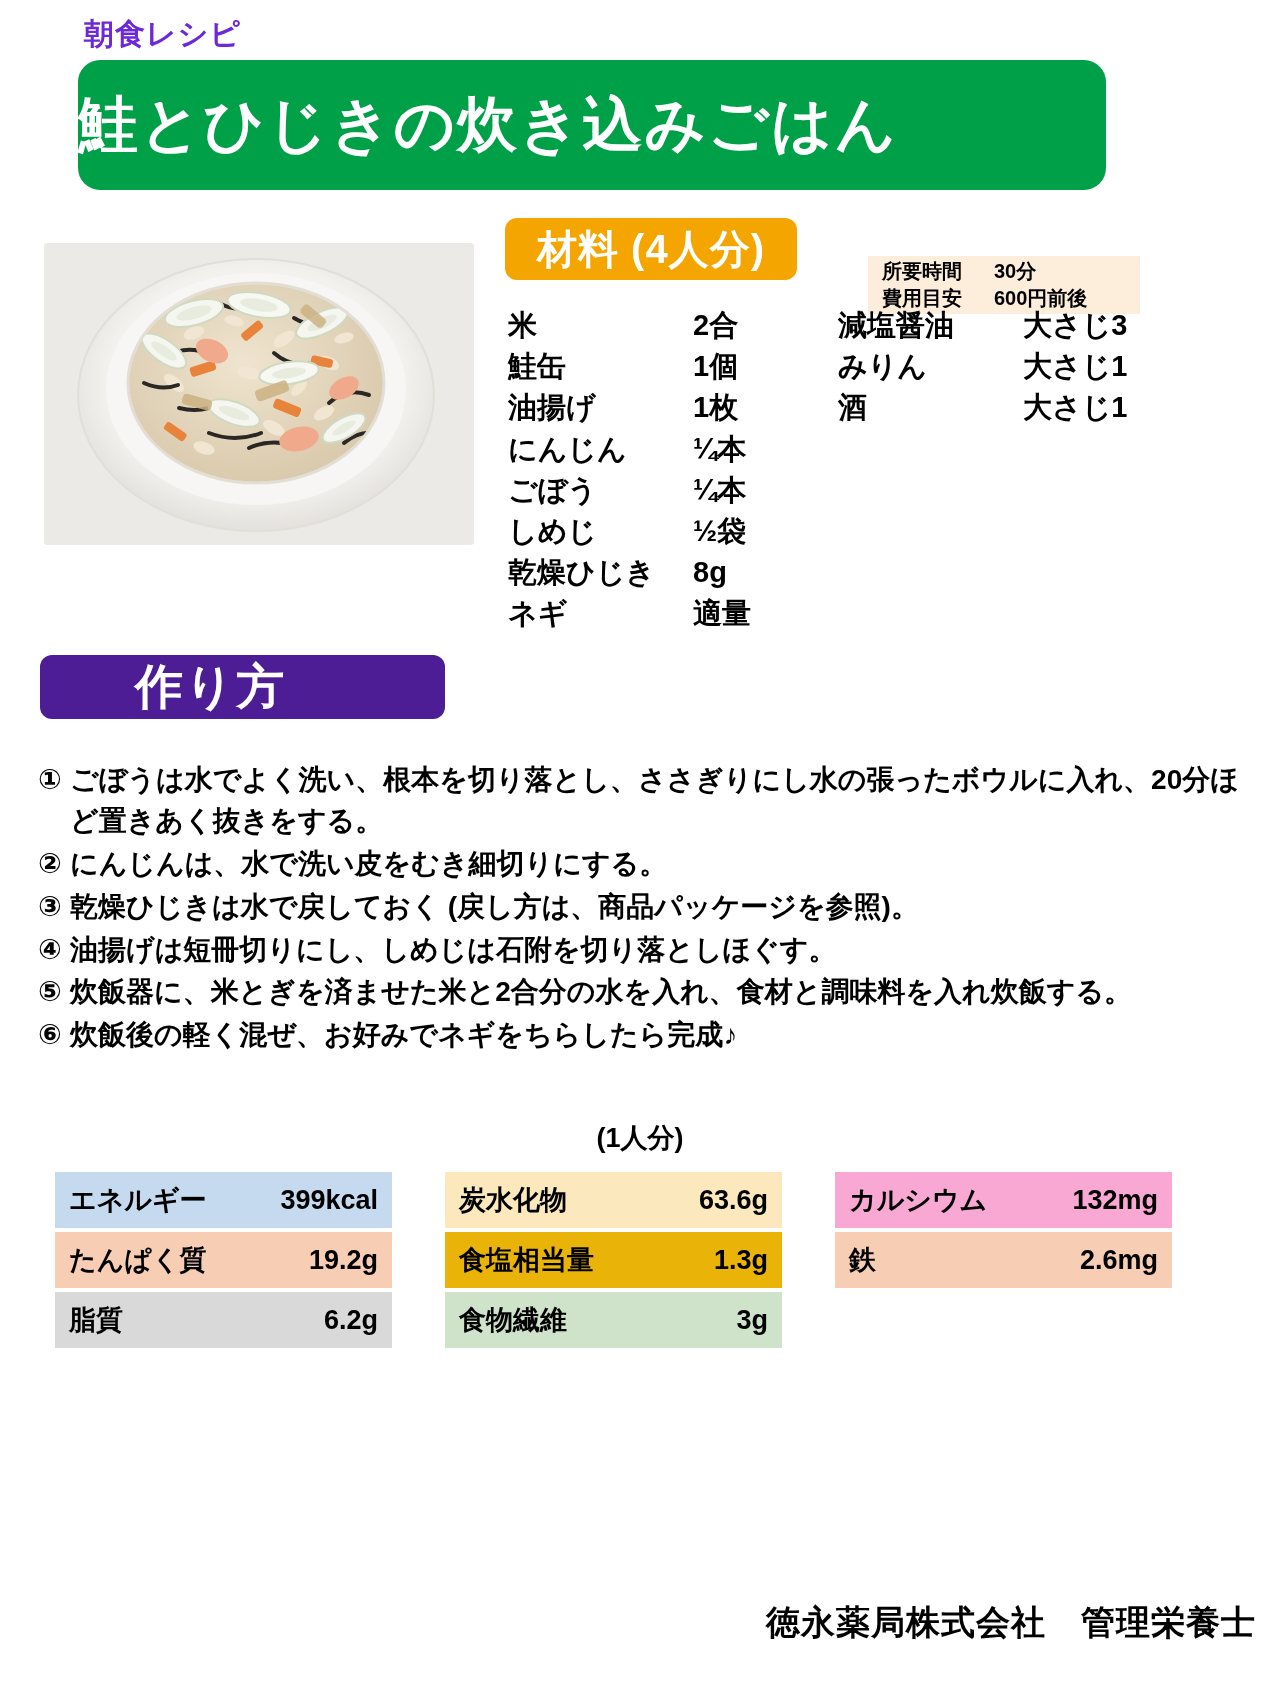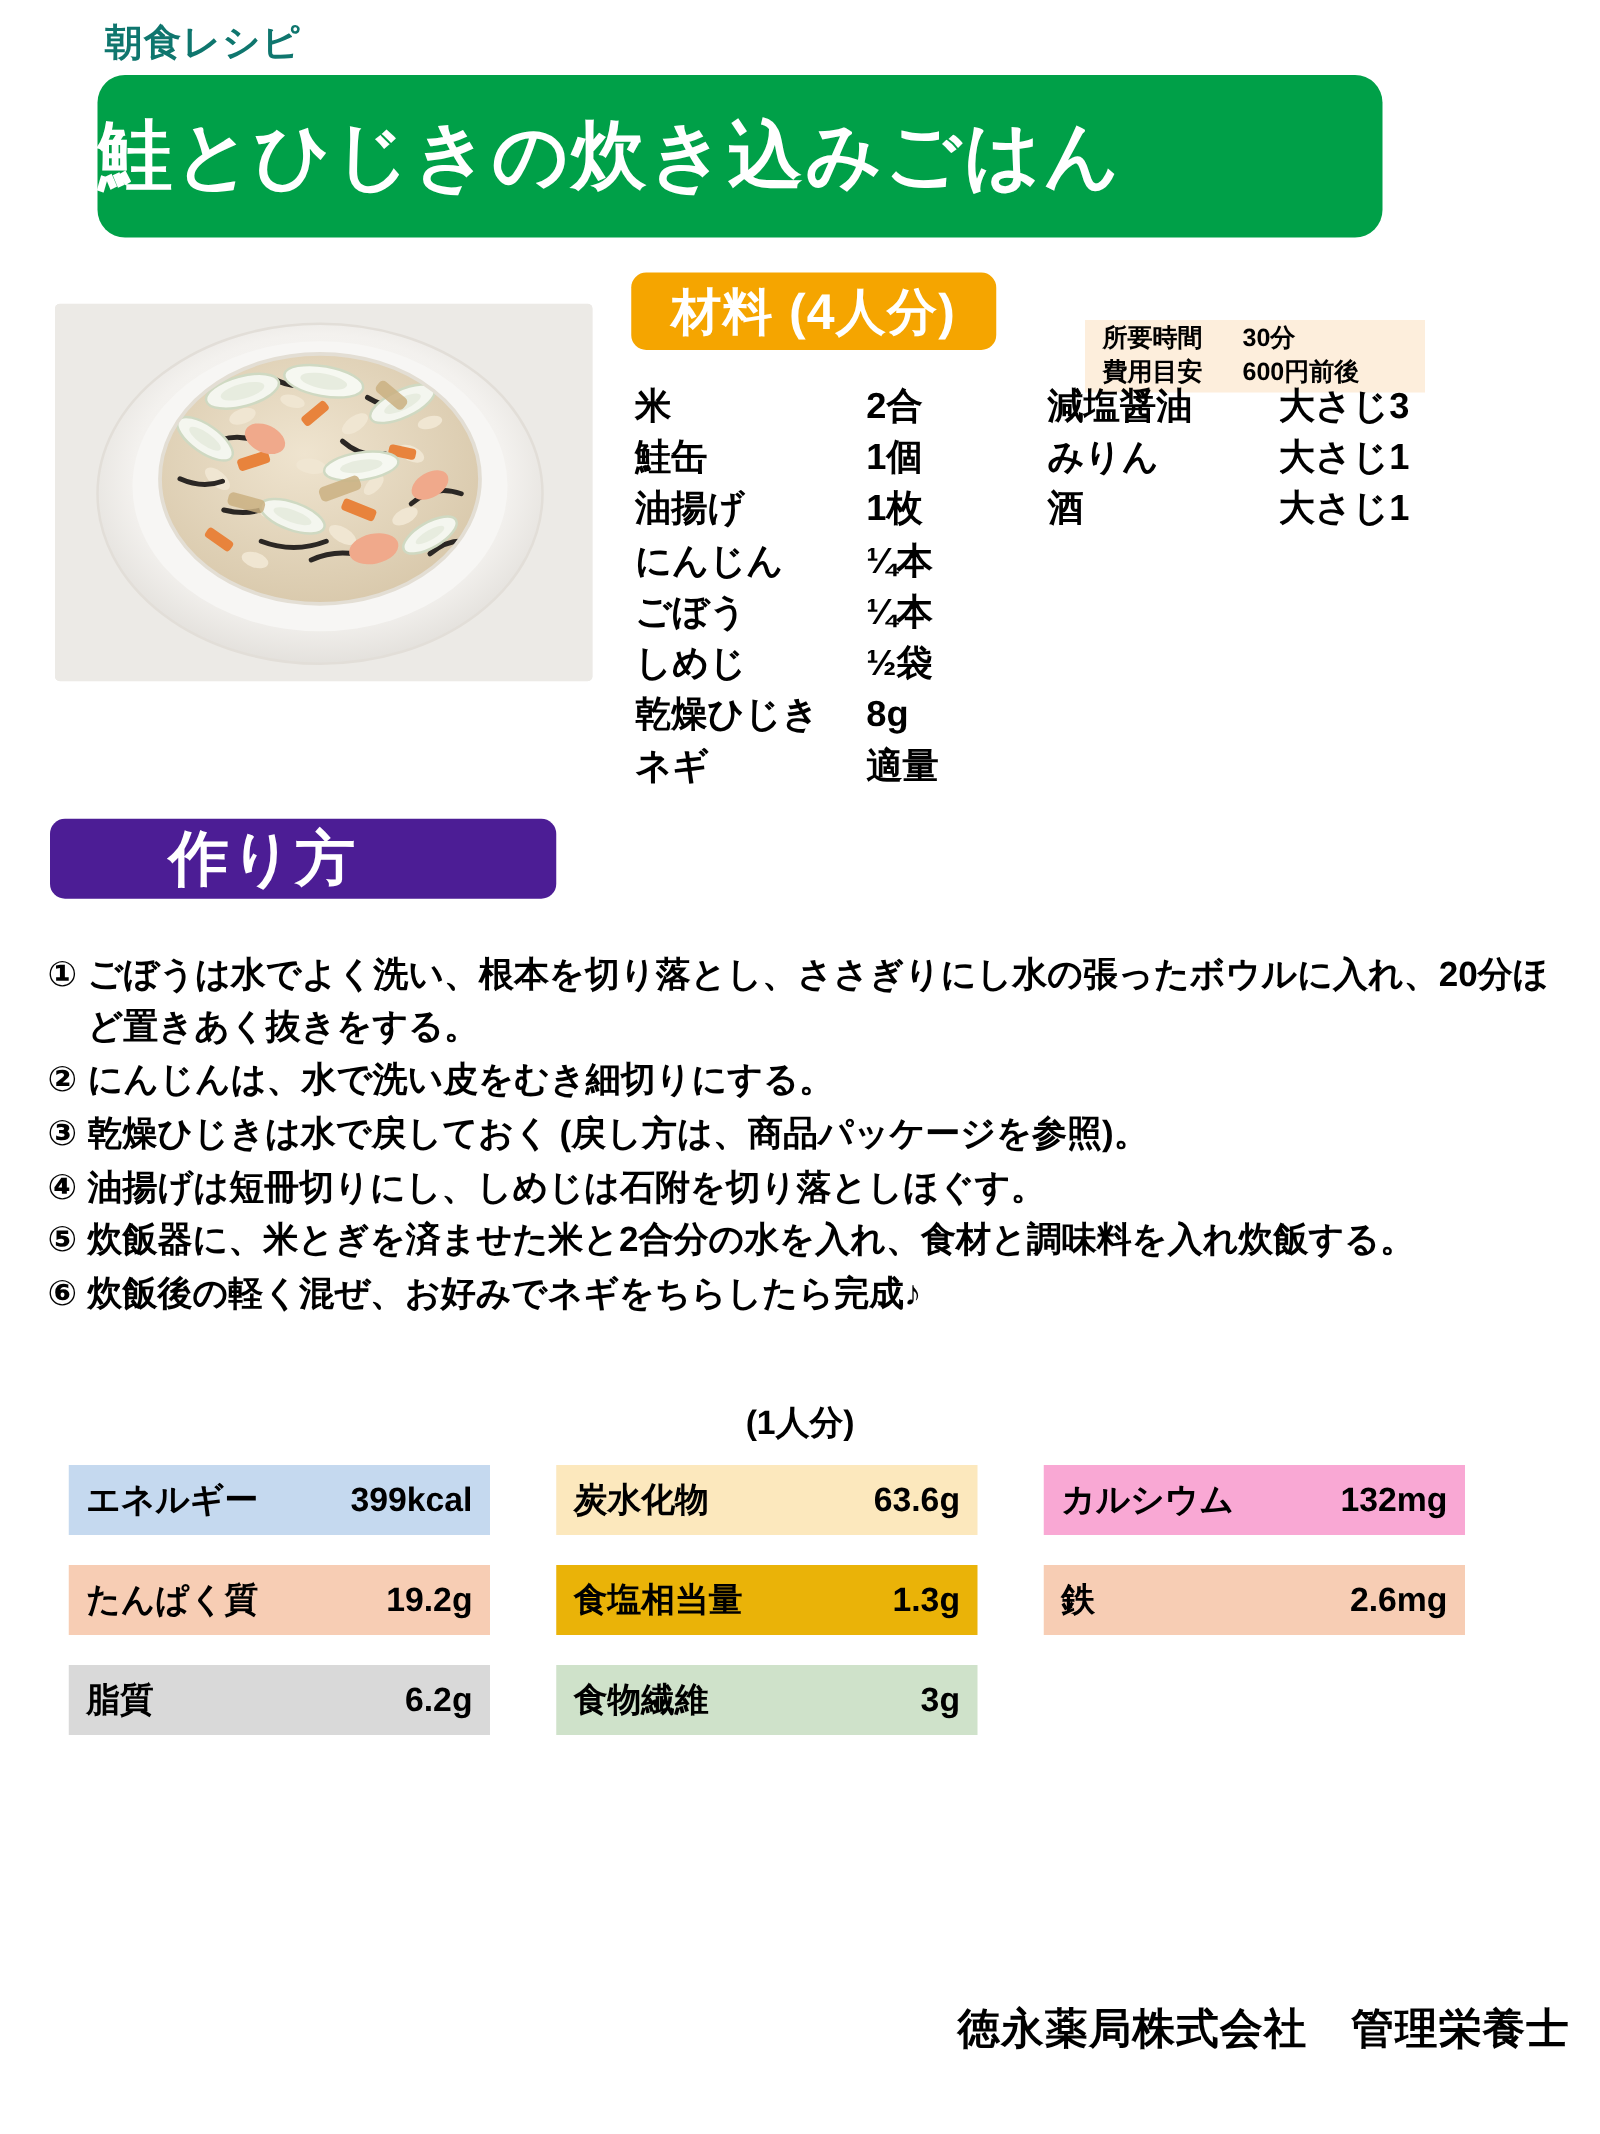--- a/index.html
+++ b/index.html
@@ -16,21 +16,21 @@
     overflow: hidden;
   }
 
   
   .category {
     position: absolute;
     left: 84px;
     top: 14px;
     font-size: 30px;
     font-weight: bold;
-    color: #0f766e;
+    color: #6d28d9;
     letter-spacing: 1px;
   }
 
   
   .title-banner {
     position: absolute;
     left: 78px;
     top: 60px;
     width: 1028px;
     height: 130px;
@@ -169,21 +169,21 @@
 
   
   .nutrition {
     position: absolute;
     left: 55px;
     top: 1172px;
     width: 1170px;
     display: grid;
     grid-template-columns: 337px 53px 337px 53px 337px;
     grid-auto-rows: 56px;
-    row-gap: 24px;
+    row-gap: 4px;
   }
   .nut-cell {
     display: flex;
     align-items: center;
     padding: 0 14px;
     box-sizing: border-box;
     font-size: 27px;
     font-weight: bold;
   }
   .nut-cell .nut-label { flex: none; }

